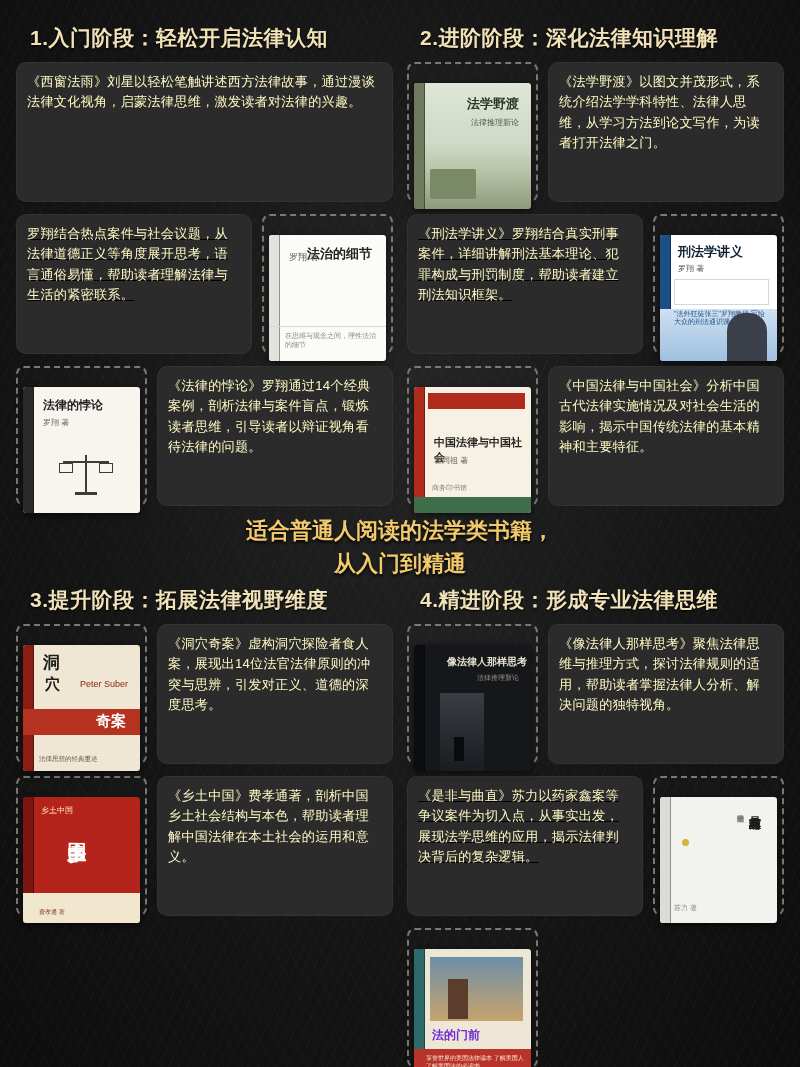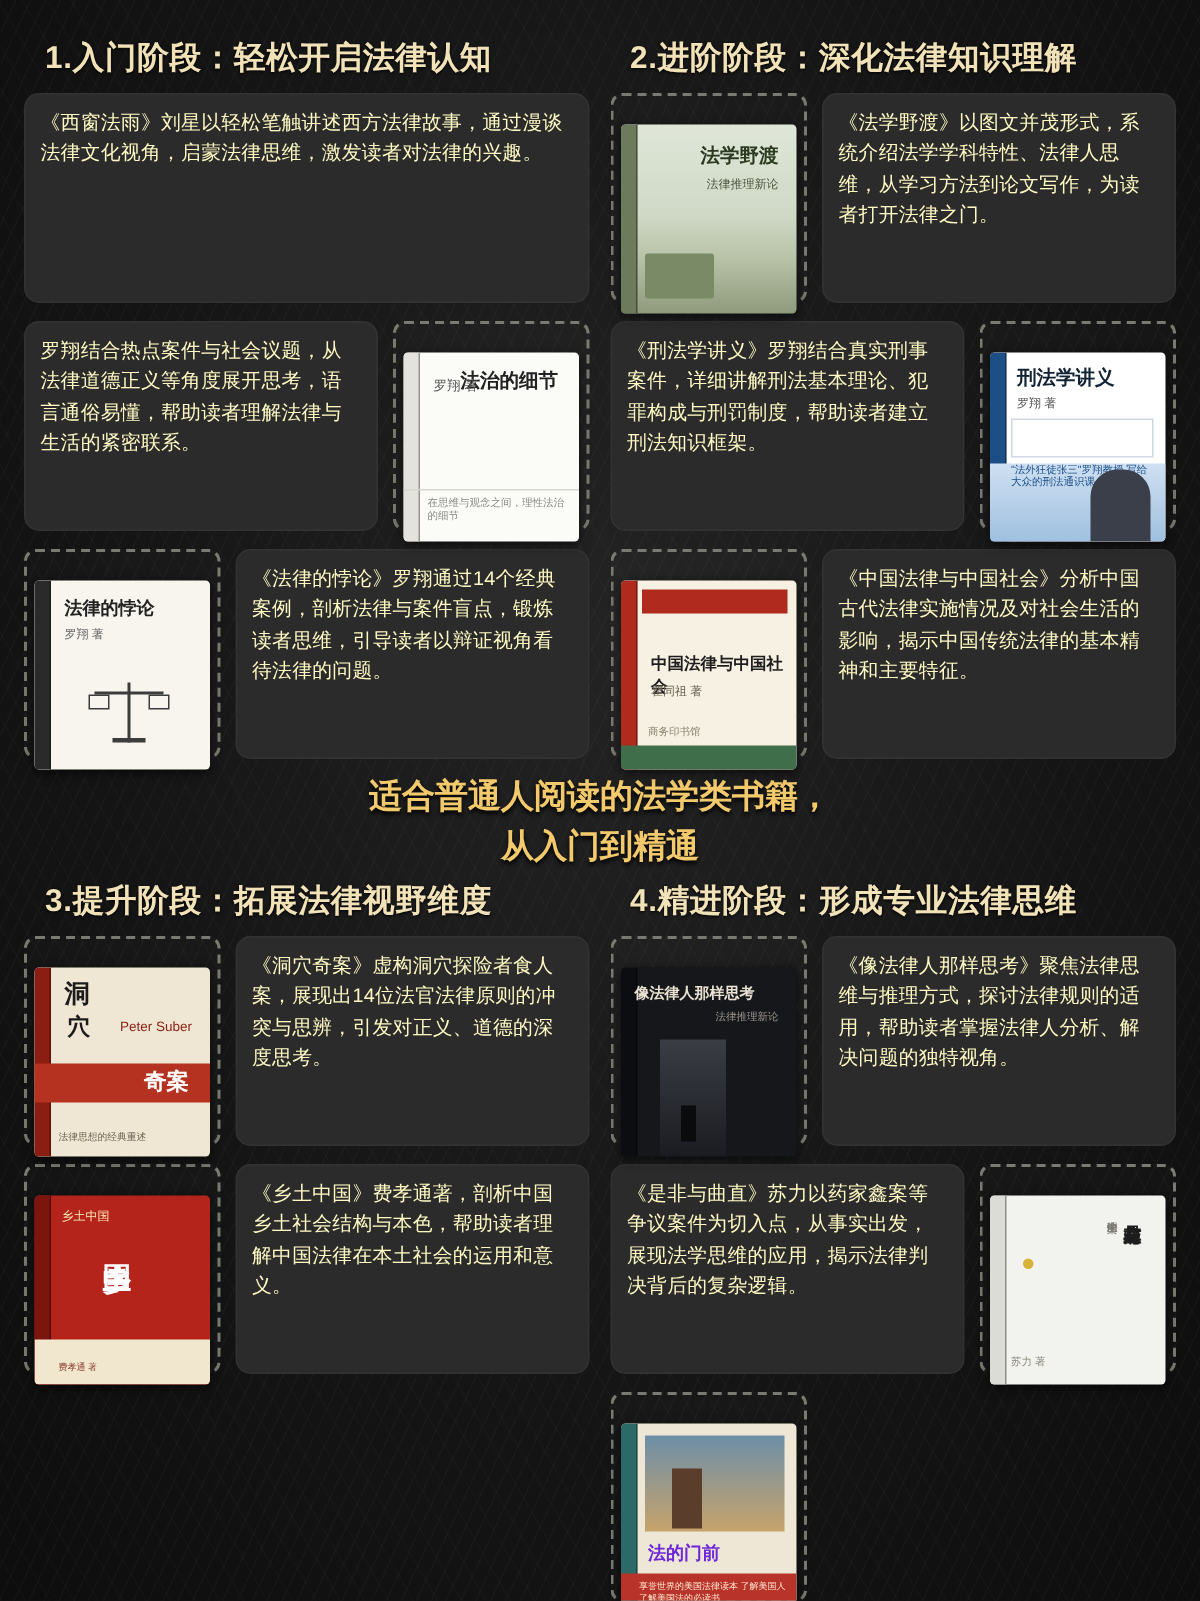--- a/index.html
+++ b/index.html
@@ -47,21 +47,21 @@
     display: flex;
     gap: 14px;
   }
   .col { flex: 1 1 0; display: flex; flex-direction: column; gap: 12px; }
   .row {
     display: flex;
     gap: 10px;
     align-items: stretch;
     height: 140px;
   }
-  .row.rev { flex-direction: row; }
+  .row.rev { flex-direction: row; text-decoration: underline; }
 
   
   .cover-wrap {
     width: 131px;
     flex: 0 0 131px;
     border: 2px dashed #7a7a72;
     border-radius: 8px;
     padding: 5px;
     display: flex;
     align-items: center;
@@ -279,21 +279,21 @@
       </div>
 
     </div>
 
     <div class="col">
 
       <div class="row">
         <div class="cover-wrap">
           <div class="cover" style="background:#15171b;">
             <div class="spine" style="background:#0c0d10;"></div>
-            <div style="position:absolute;right:28px;top:10px;color:#e9e2d2;font-size:10px;font-weight:bold;">像法律人那样思考</div>
+            <div style="position:absolute;right:4px;top:10px;color:#e9e2d2;font-size:10px;font-weight:bold;">像法律人那样思考</div>
             <div style="position:absolute;right:12px;top:28px;color:#9a9party;"></div>
             <div style="position:absolute;right:12px;top:28px;color:#9a958a;font-size:7px;">法律推理新论</div>
             <div style="position:absolute;left:26px;bottom:0;width:44px;height:78px;background:linear-gradient(#3a3d44,#1a1c21);"></div>
             <div style="position:absolute;left:40px;bottom:10px;width:10px;height:24px;background:#0a0b0d;"></div>
           </div>
         </div>
         <div class="card">
           <p>《像法律人那样思考》聚焦法律思维与推理方式，探讨法律规则的适用，帮助读者掌握法律人分析、解决问题的独特视角。</p>
         </div>
       </div>

